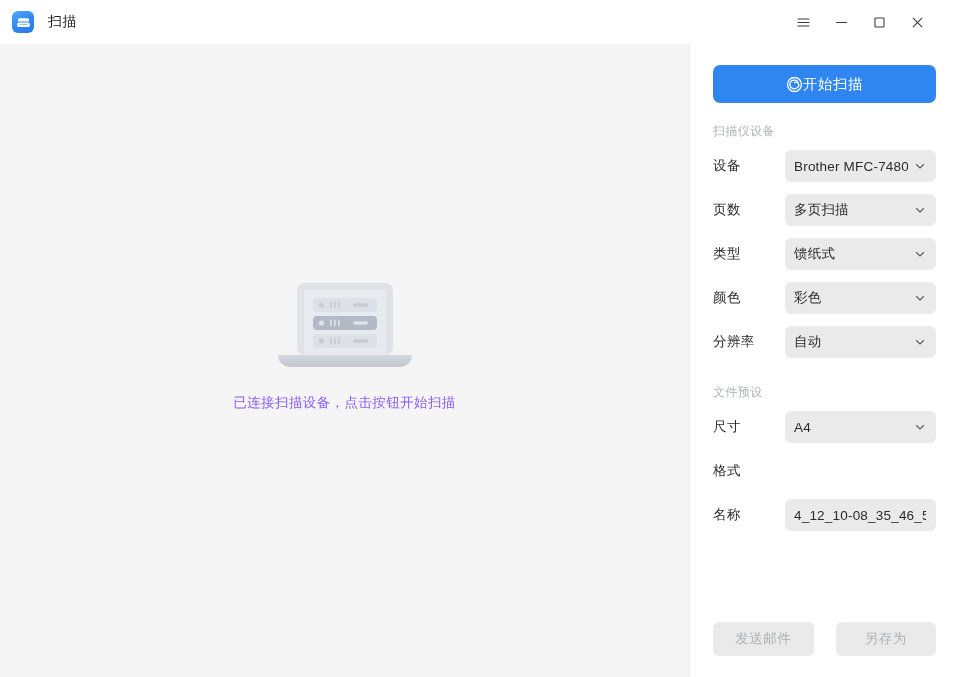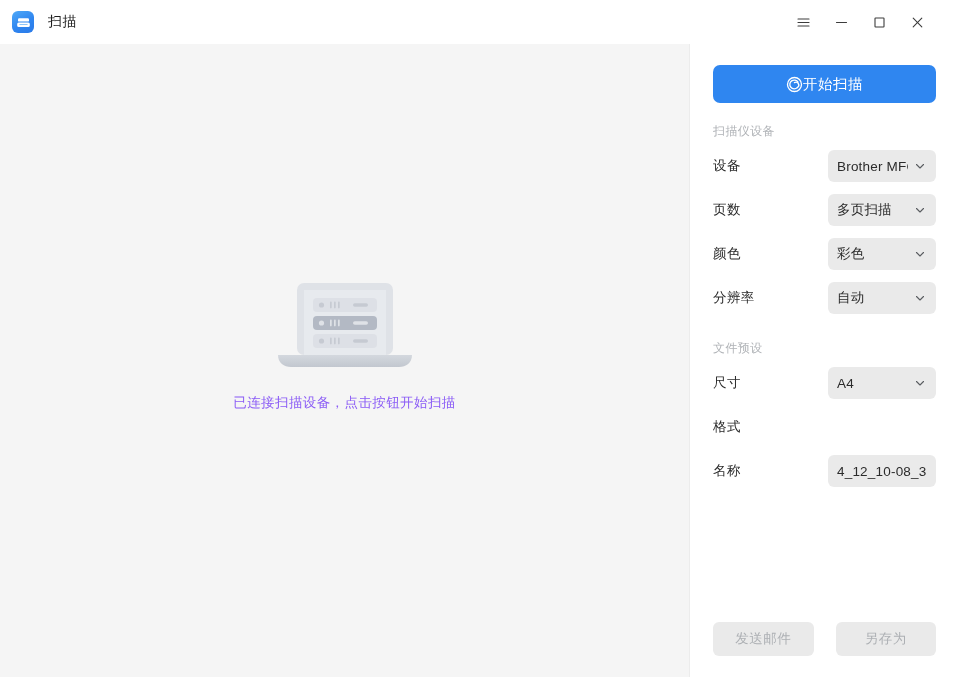--- a/index.html
+++ b/index.html
@@ -119,21 +119,20 @@
     color: #b0b3b7;
     margin: 20px 0 4px 0;
     letter-spacing: .4px;
   }
 
   .row {
     display: flex;
     align-items: center;
     height: 44px;
     flex: 0 0 44px;
-    gap: 43px;
   }
   .row-label {
     width: 72px;
     flex: 0 0 72px;
     font-size: 13.5px;
     color: #2b2b2b;
     letter-spacing: .4px;
   }
   .field {
     flex: 1 1 auto;
@@ -315,20 +314,31 @@
         <div class="field">
           <span class="field-value">多页扫描</span>
           <span class="chev">
             <svg width="12" height="12" viewBox="0 0 12 12" aria-hidden="true">
                 <path d="M2.5 4.5 L6 8 L9.5 4.5" fill="none" stroke="#5a5d61" stroke-width="1.1" stroke-linecap="round" stroke-linejoin="round"></path>
               </svg>
           </span>
         </div>
       </div>
 
+      <div class="row">
+        <div class="row-label">类型</div>
+        <div class="field">
+          <span class="field-value">馈纸式</span>
+          <span class="chev">
+            <svg width="12" height="12" viewBox="0 0 12 12" aria-hidden="true">
+                <path d="M2.5 4.5 L6 8 L9.5 4.5" fill="none" stroke="#5a5d61" stroke-width="1.1" stroke-linecap="round" stroke-linejoin="round"></path>
+              </svg>
+          </span>
+        </div>
+      </div>
 
       <div class="row">
         <div class="row-label">颜色</div>
         <div class="field">
           <span class="field-value">彩色</span>
           <span class="chev">
             <svg width="12" height="12" viewBox="0 0 12 12" aria-hidden="true">
                 <path d="M2.5 4.5 L6 8 L9.5 4.5" fill="none" stroke="#5a5d61" stroke-width="1.1" stroke-linecap="round" stroke-linejoin="round"></path>
               </svg>
           </span>

